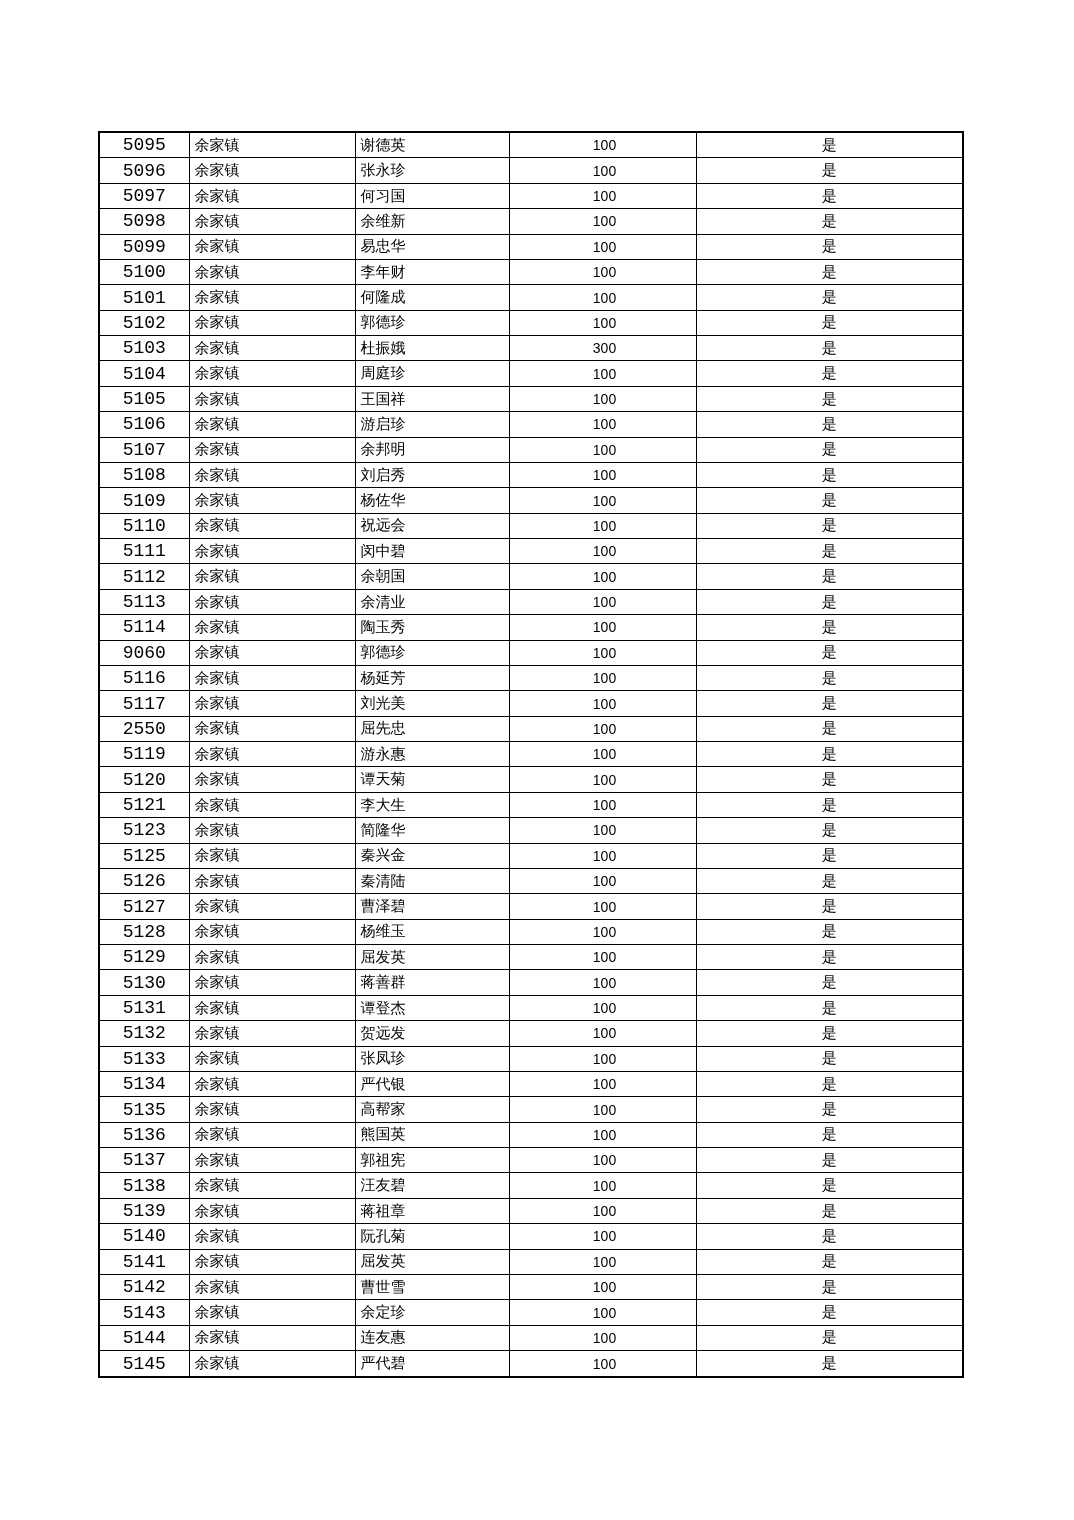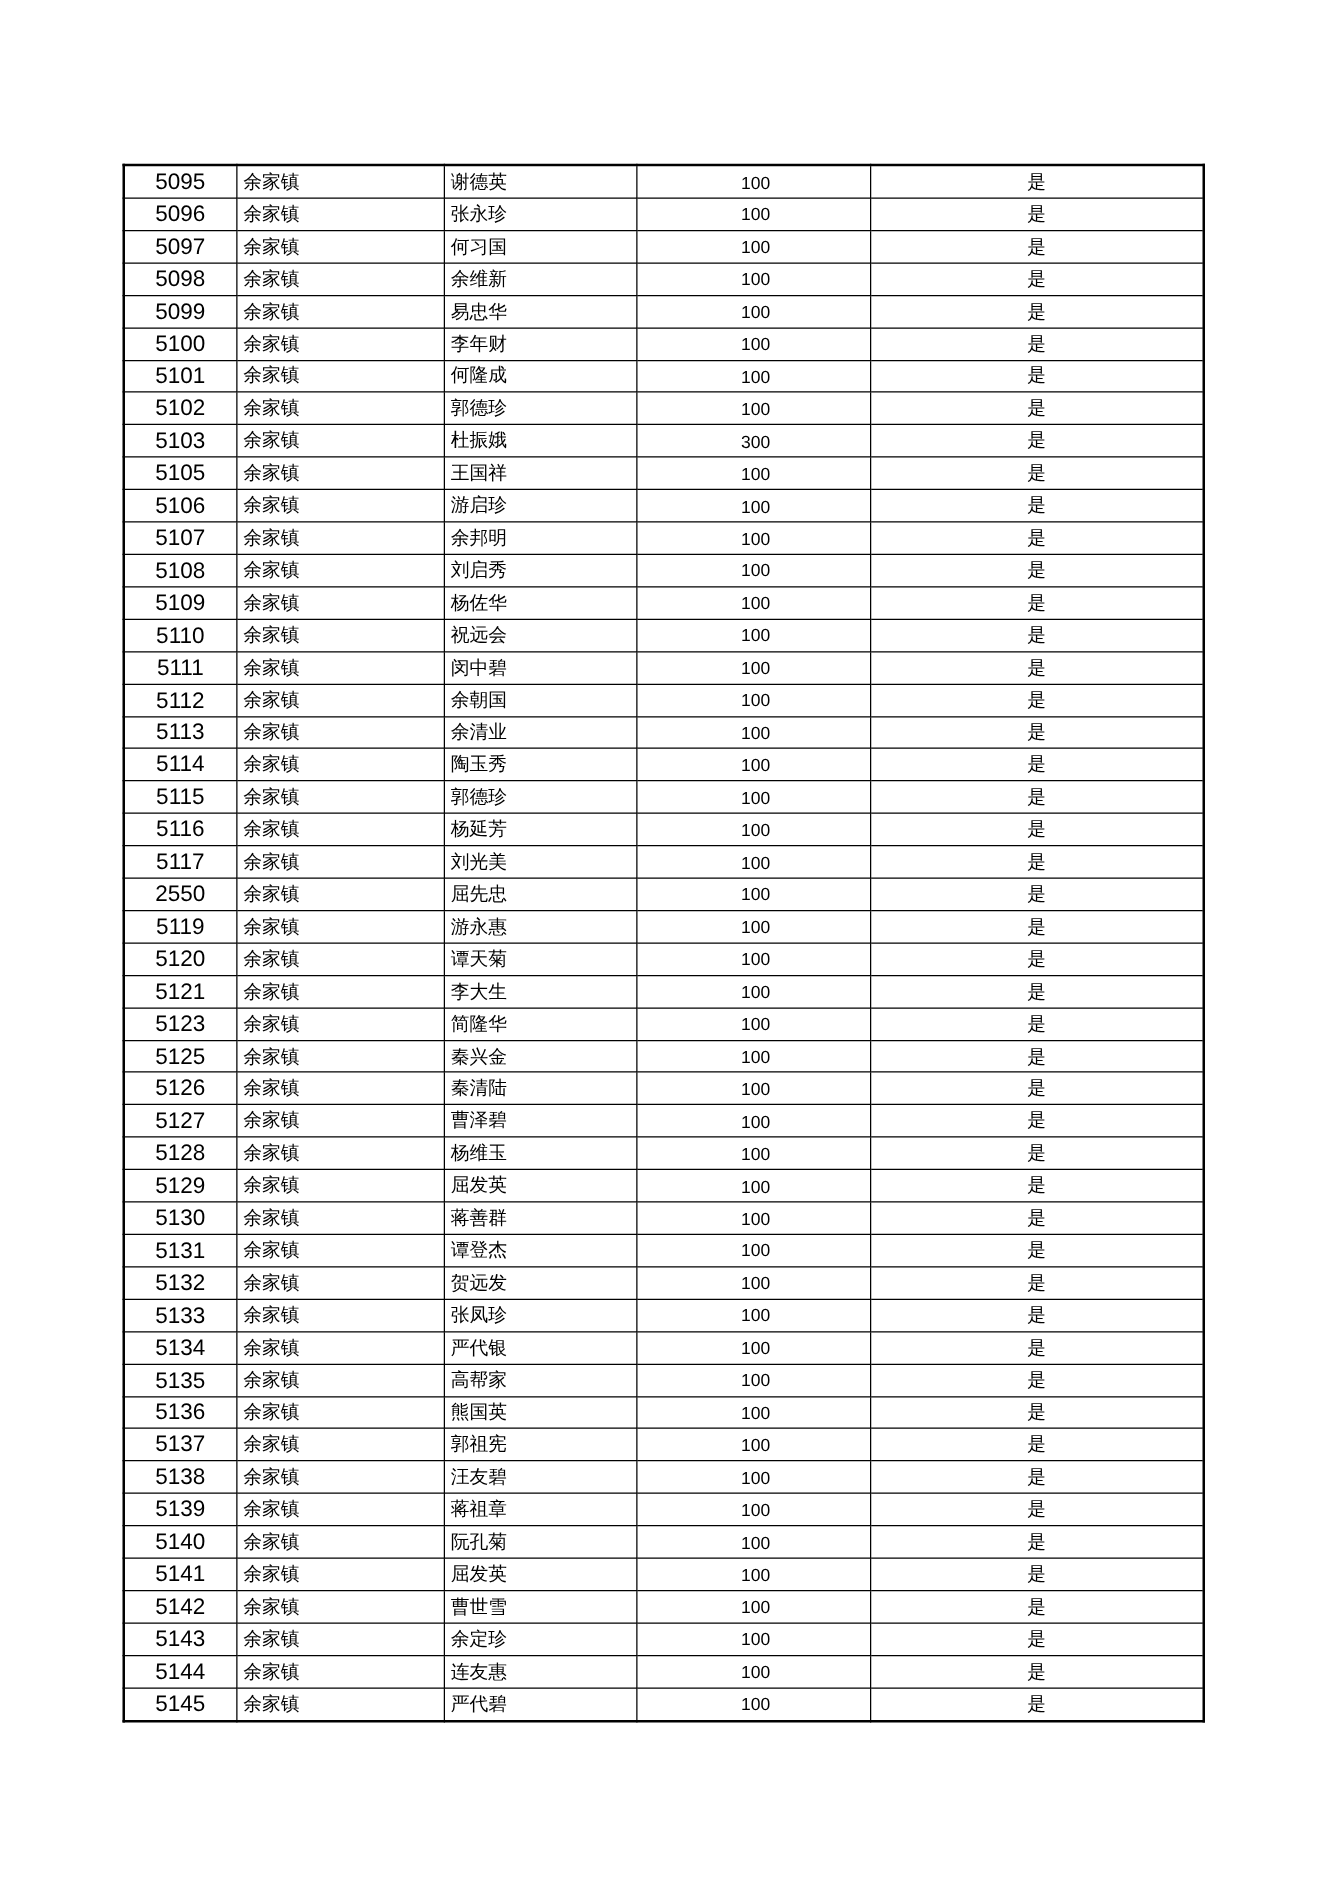--- a/index.html
+++ b/index.html
@@ -26,21 +26,21 @@
   }
   .records-table td {
     border: 1px solid #000000;
     padding: 0;
     vertical-align: middle;
     overflow: hidden;
     white-space: nowrap;
   }
   td.c-id {
     text-align: center;
-    font-family: Liberation Sans, sans-serif;
+    font-family: Liberation Mono, monospace;
     font-size: 18px;
   }
   td.c-town, td.c-name {
     text-align: left;
     padding-left: 5px;
     font-family: "Liberation Serif", "DejaVu Serif", serif;
     font-size: 15px;
   }
   td.c-amount {
     text-align: center;
@@ -124,20 +124,27 @@
           <td class="c-flag">是</td>
         </tr>
         <tr>
           <td class="c-id">5103</td>
           <td class="c-town">余家镇</td>
           <td class="c-name">杜振娥</td>
           <td class="c-amount">300</td>
           <td class="c-flag">是</td>
         </tr>
         <tr>
+          <td class="c-id">5104</td>
+          <td class="c-town">余家镇</td>
+          <td class="c-name">周庭珍</td>
+          <td class="c-amount">100</td>
+          <td class="c-flag">是</td>
+        </tr>
+        <tr>
           <td class="c-id">5105</td>
           <td class="c-town">余家镇</td>
           <td class="c-name">王国祥</td>
           <td class="c-amount">100</td>
           <td class="c-flag">是</td>
         </tr>
         <tr>
           <td class="c-id">5106</td>
           <td class="c-town">余家镇</td>
           <td class="c-name">游启珍</td>
@@ -194,21 +201,21 @@
           <td class="c-flag">是</td>
         </tr>
         <tr>
           <td class="c-id">5114</td>
           <td class="c-town">余家镇</td>
           <td class="c-name">陶玉秀</td>
           <td class="c-amount">100</td>
           <td class="c-flag">是</td>
         </tr>
         <tr>
-          <td class="c-id">5115</td>
+          <td class="c-id">9060</td>
           <td class="c-town">余家镇</td>
           <td class="c-name">郭德珍</td>
           <td class="c-amount">100</td>
           <td class="c-flag">是</td>
         </tr>
         <tr>
           <td class="c-id">5116</td>
           <td class="c-town">余家镇</td>
           <td class="c-name">杨延芳</td>
           <td class="c-amount">100</td>

